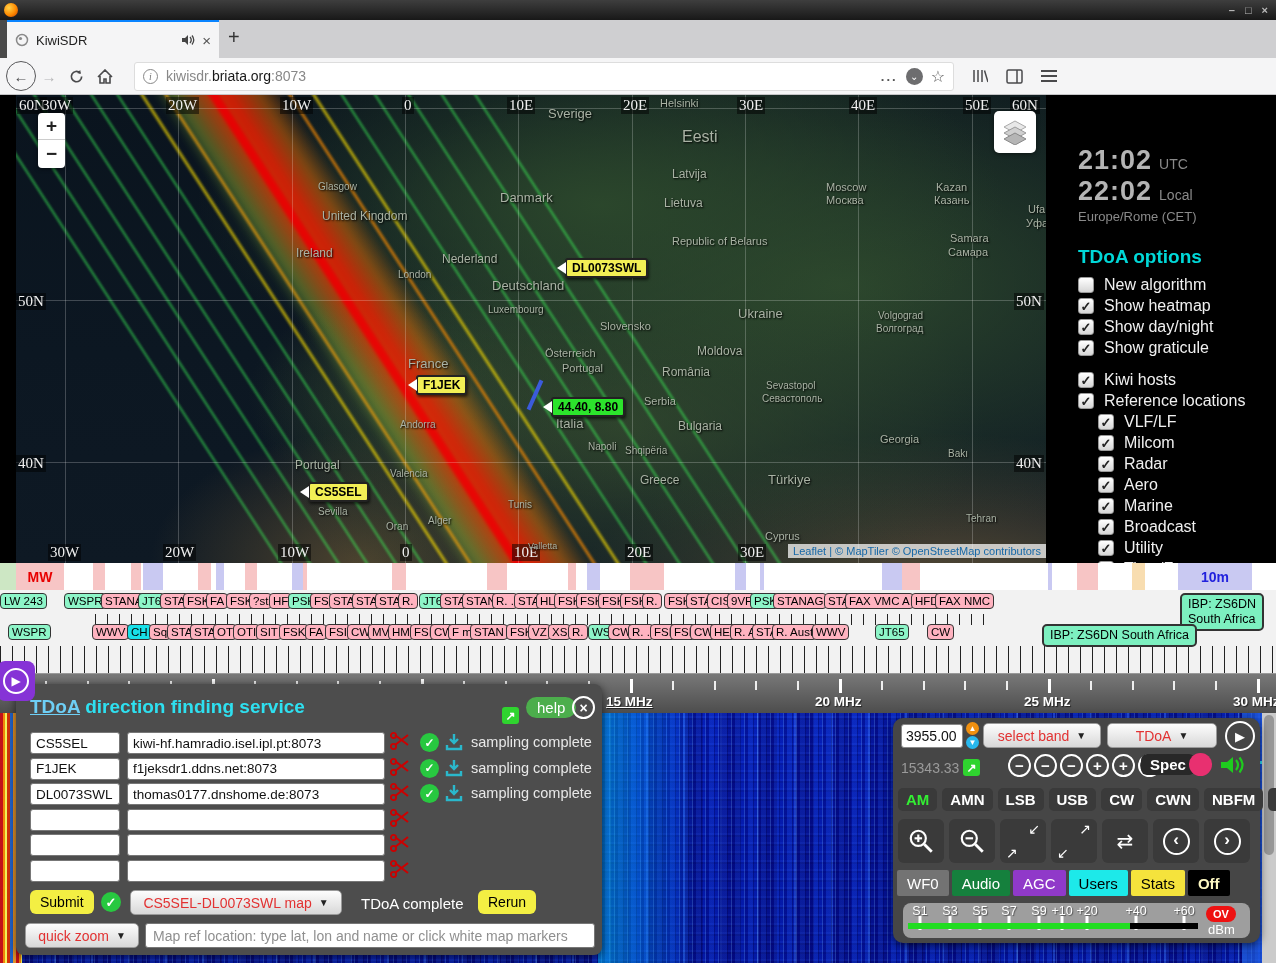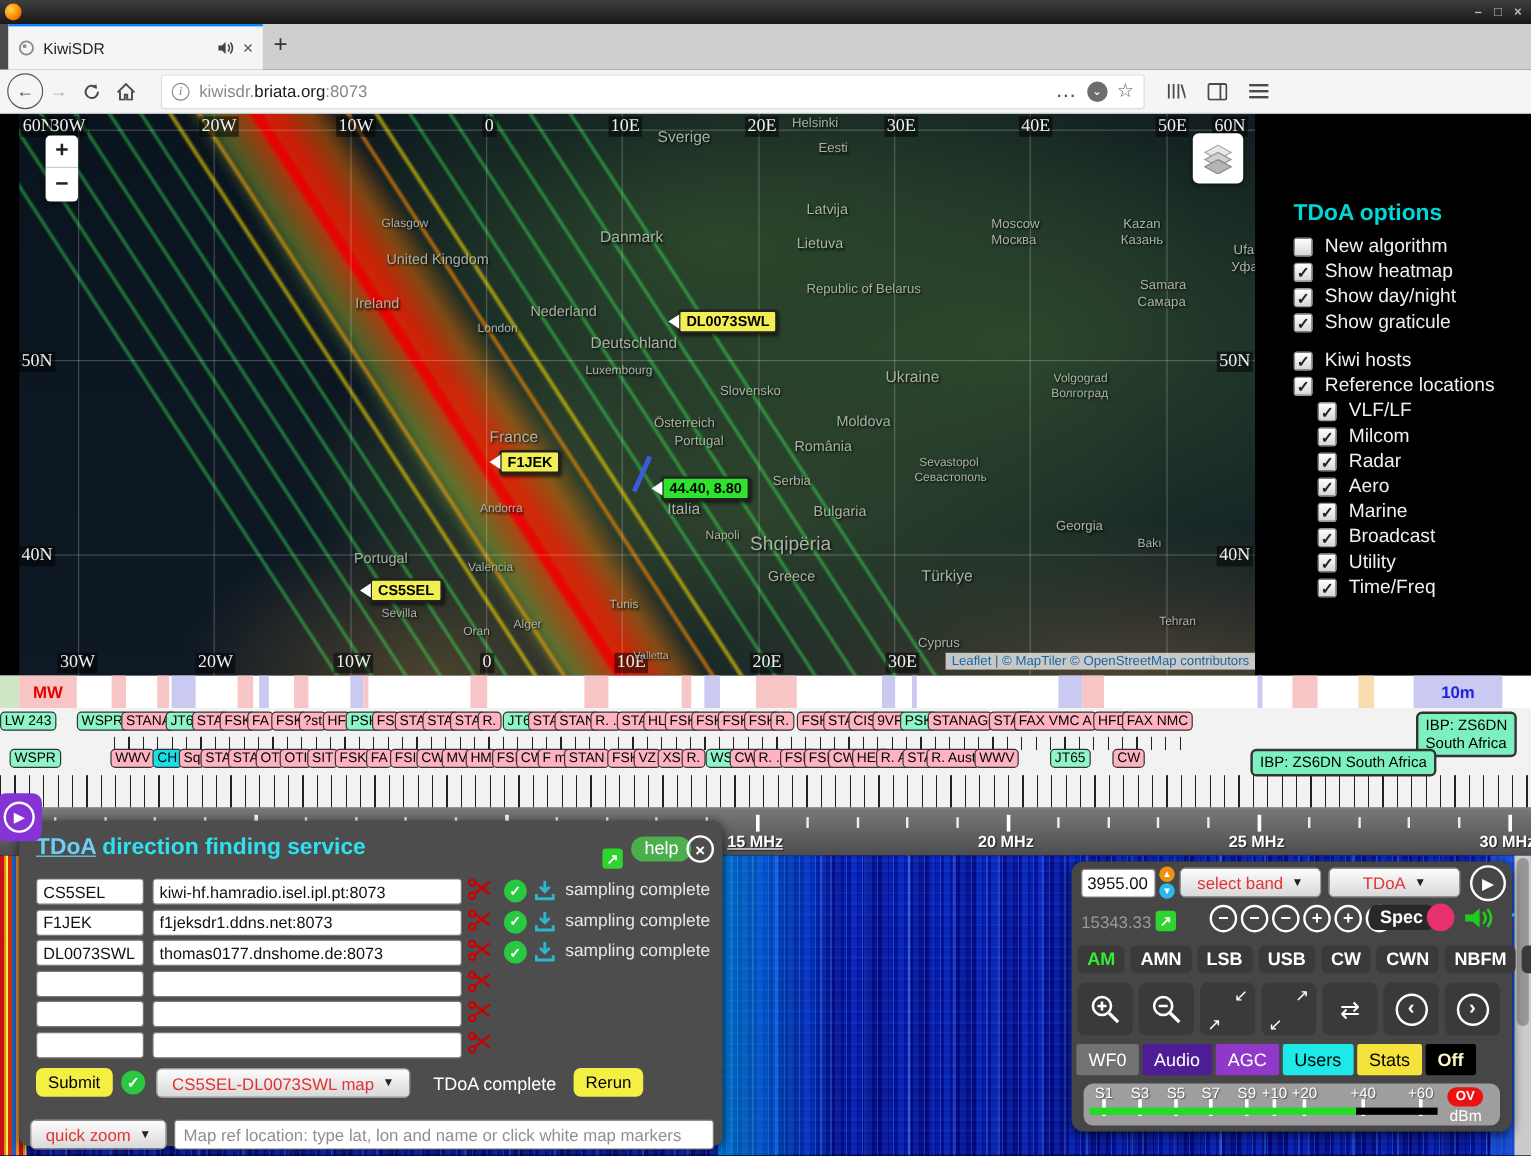--- a/index.html
+++ b/index.html
@@ -178,21 +178,21 @@
 .tin{position:absolute;top:1px;height:22px;background:#fff;border:1px solid #777;
  border-radius:3px;font-size:13.5px;padding:0 5px;font-family:"Liberation Sans",sans-serif;color:#111;}
 .tid{left:14px;width:90px;}
 .thost{left:111px;width:258px;}
 .scissors{position:absolute;left:374px;top:1px;}
 .okcirc{position:absolute;left:404px;top:2px;width:19px;height:19px;border-radius:50%;
  background:#28c840;color:#fff;font-size:12px;font-weight:bold;display:flex;align-items:center;justify-content:center;}
 .dlicon{position:absolute;left:429px;top:2px;}
 .sstatus{position:absolute;left:455px;top:3px;font-size:14.5px;color:#e8e8e8;}
 #tdoa-bot1{position:absolute;left:0;top:206px;width:586px;height:28px;}
-#tdoa-bot2{position:absolute;left:0;top:248px;width:472px;height:28px;}
+#tdoa-bot2{position:absolute;left:0;top:238px;width:472px;height:28px;}
 .ybtn{position:absolute;background:#f3ef43;color:#000;border-radius:6px;font-size:14px;
  padding:4px 10px;top:0;}
 #submit-check{position:absolute;left:85px;top:2px;width:20px;height:20px;border-radius:50%;
  background:#28c840;color:#fff;font-size:13px;font-weight:bold;display:flex;align-items:center;justify-content:center;}
 .sel{position:absolute;display:flex;align-items:center;justify-content:center;gap:7px;
  background:linear-gradient(#fdfdfd,#d8d8d8);border:1px solid #9a9a9a;border-radius:5px;
  color:#e23232;font-size:14px;height:25px;}
 .sel .car{color:#222;font-size:10px;}
 #map-select{left:114px;top:0;width:212px;}
 #tdoa-status{position:absolute;left:345px;top:5px;font-size:15px;color:#fff;}
@@ -373,21 +373,21 @@
         <div class="grat gb" style="left: 400px;">0</div>
         <div class="grat gb" style="left: 512px;">10E</div>
         <div class="grat gb" style="left: 625px;">20E</div>
         <div class="grat gb" style="left: 738px;">30E</div>
         <div class="grat gl" style="top: 198px;">50N</div>
         <div class="grat gl" style="top: 360px;">40N</div>
         <div class="grat gr" style="top: 198px;">50N</div>
         <div class="grat gr" style="top: 360px;">40N</div>
         <div class="country" style="left: 548px; top: 11px; font-size: 13px;">Sverige</div>
         <div class="country" style="left: 660px; top: 2px; font-size: 11px;">Helsinki</div>
-        <div class="country" style="left: 682px; top: 23px; font-size: 11px;">Eesti</div>
+        <div class="country" style="left: 682px; top: 33px; font-size: 16px;">Eesti</div>
         <div class="country" style="left: 672px; top: 72px; font-size: 12px;">Latvija</div>
         <div class="country" style="left: 664px; top: 101px; font-size: 12px;">Lietuva</div>
         <div class="country" style="left: 826px; top: 86px; font-size: 11px;">Moscow</div>
         <div class="country" style="left: 826px; top: 99px; font-size: 11px;">Москва</div>
         <div class="country" style="left: 936px; top: 86px; font-size: 11px;">Kazan</div>
         <div class="country" style="left: 934px; top: 99px; font-size: 11px;">Казань</div>
         <div class="country" style="left: 950px; top: 137px; font-size: 11px;">Samara</div>
         <div class="country" style="left: 948px; top: 151px; font-size: 11px;">Самара</div>
         <div class="country" style="left: 1028px; top: 108px; font-size: 11px;">Ufa</div>
         <div class="country" style="left: 1026px; top: 122px; font-size: 11px;">Уфа</div>
@@ -401,21 +401,21 @@
         <div class="country" style="left: 488px; top: 209px; font-size: 10px;">Luxembourg</div>
         <div class="country" style="left: 672px; top: 140px; font-size: 11px;">Republic of Belarus</div>
         <div class="country" style="left: 738px; top: 211px; font-size: 13px;">Ukraine</div>
         <div class="country" style="left: 600px; top: 225px; font-size: 11px;">Slovensko</div>
         <div class="country" style="left: 545px; top: 252px; font-size: 11px;">Österreich</div>
         <div class="country" style="left: 562px; top: 267px; font-size: 11px;">Portugal</div>
         <div class="country" style="left: 697px; top: 249px; font-size: 12px;">Moldova</div>
         <div class="country" style="left: 662px; top: 270px; font-size: 12px;">România</div>
         <div class="country" style="left: 644px; top: 300px; font-size: 11px;">Serbia</div>
         <div class="country" style="left: 678px; top: 324px; font-size: 12px;">Bulgaria</div>
-        <div class="country" style="left: 625px; top: 350px; font-size: 16px;">Shqipëria</div>
+        <div class="country" style="left: 625px; top: 350px; font-size: 10px;">Shqipëria</div>
         <div class="country" style="left: 640px; top: 378px; font-size: 12px;">Greece</div>
         <div class="country" style="left: 556px; top: 321px; font-size: 13px;">Italia</div>
         <div class="country" style="left: 588px; top: 346px; font-size: 10px;">Napoli</div>
         <div class="country" style="left: 408px; top: 261px; font-size: 13px;">France</div>
         <div class="country" style="left: 400px; top: 324px; font-size: 10px;">Andorra</div>
         <div class="country" style="left: 295px; top: 363px; font-size: 12px;">Portugal</div>
         <div class="country" style="left: 390px; top: 373px; font-size: 10px;">Valencia</div>
         <div class="country" style="left: 318px; top: 411px; font-size: 10px;">Sevilla</div>
         <div class="country" style="left: 386px; top: 426px; font-size: 10px;">Oran</div>
         <div class="country" style="left: 428px; top: 420px; font-size: 10px;">Alger</div>
@@ -445,20 +445,25 @@
       <svg width="26" height="26" viewBox="0 0 26 26">
         <polygon points="13,2 24,8 13,14 2,8" fill="#e8e8e8" stroke="#aaa"></polygon>
         <polygon points="13,8 24,14 13,20 2,14" fill="#cfcfcf" stroke="#999"></polygon>
         <polygon points="13,14 24,20 13,26 2,20" fill="#b5b5b5" stroke="#888"></polygon>
       </svg>
     </div>
     <div id="attrib">Leaflet | © MapTiler © OpenStreetMap contributors</div>
   </div>
 
   <div id="rightpanel">
+    <div id="clock">
+      <div><span class="big">21:02</span><span class="small">UTC</span></div>
+      <div><span class="big">22:02</span><span class="small">Local</span></div>
+      <div class="tz">Europe/Rome (CET)</div>
+    </div>
     <div id="opt-title">TDoA options</div>
     <div id="tdoa-opts">
         <div class="opt-row">
           <div class="cb"></div>
           <div class="opt-label">New algorithm</div>
         </div>
         <div class="opt-row">
           <div class="cb">✓</div>
           <div class="opt-label">Show heatmap</div>
         </div>
@@ -879,21 +884,21 @@
         </div>
       <div class="zbtn">
           <span class="ccirc">‹</span>
         </div>
       <div class="zbtn">
           <span class="ccirc">›</span>
         </div>
     </div>
     <div id="cbtns">
         <div class="cbtn" style="background: #737373; color: rgb(255, 255, 255);">WF0</div>
-        <div class="cbtn" style="background: #4c1d95; color: rgb(255, 255, 255);">Audio</div>
+        <div class="cbtn" style="background: #15803d; color: rgb(255, 255, 255);">Audio</div>
         <div class="cbtn" style="background: rgb(144, 57, 201); color: rgb(255, 255, 255);">AGC</div>
         <div class="cbtn" style="background: rgb(29, 233, 233); color: rgb(0, 0, 0);">Users</div>
         <div class="cbtn" style="background: rgb(245, 227, 60); color: rgb(0, 0, 0);">Stats</div>
         <div class="cbtn bold" style="background: rgb(0, 0, 0); color: #fef9c3;">Off</div>
       </div>
     <div id="smeter">
       <div id="smeter-scale">
           <div class="slab" style="left: 17px;">S1</div>
           <div class="stick" style="left: 17px;"></div>
           <div class="slab" style="left: 47px;">S3</div>

